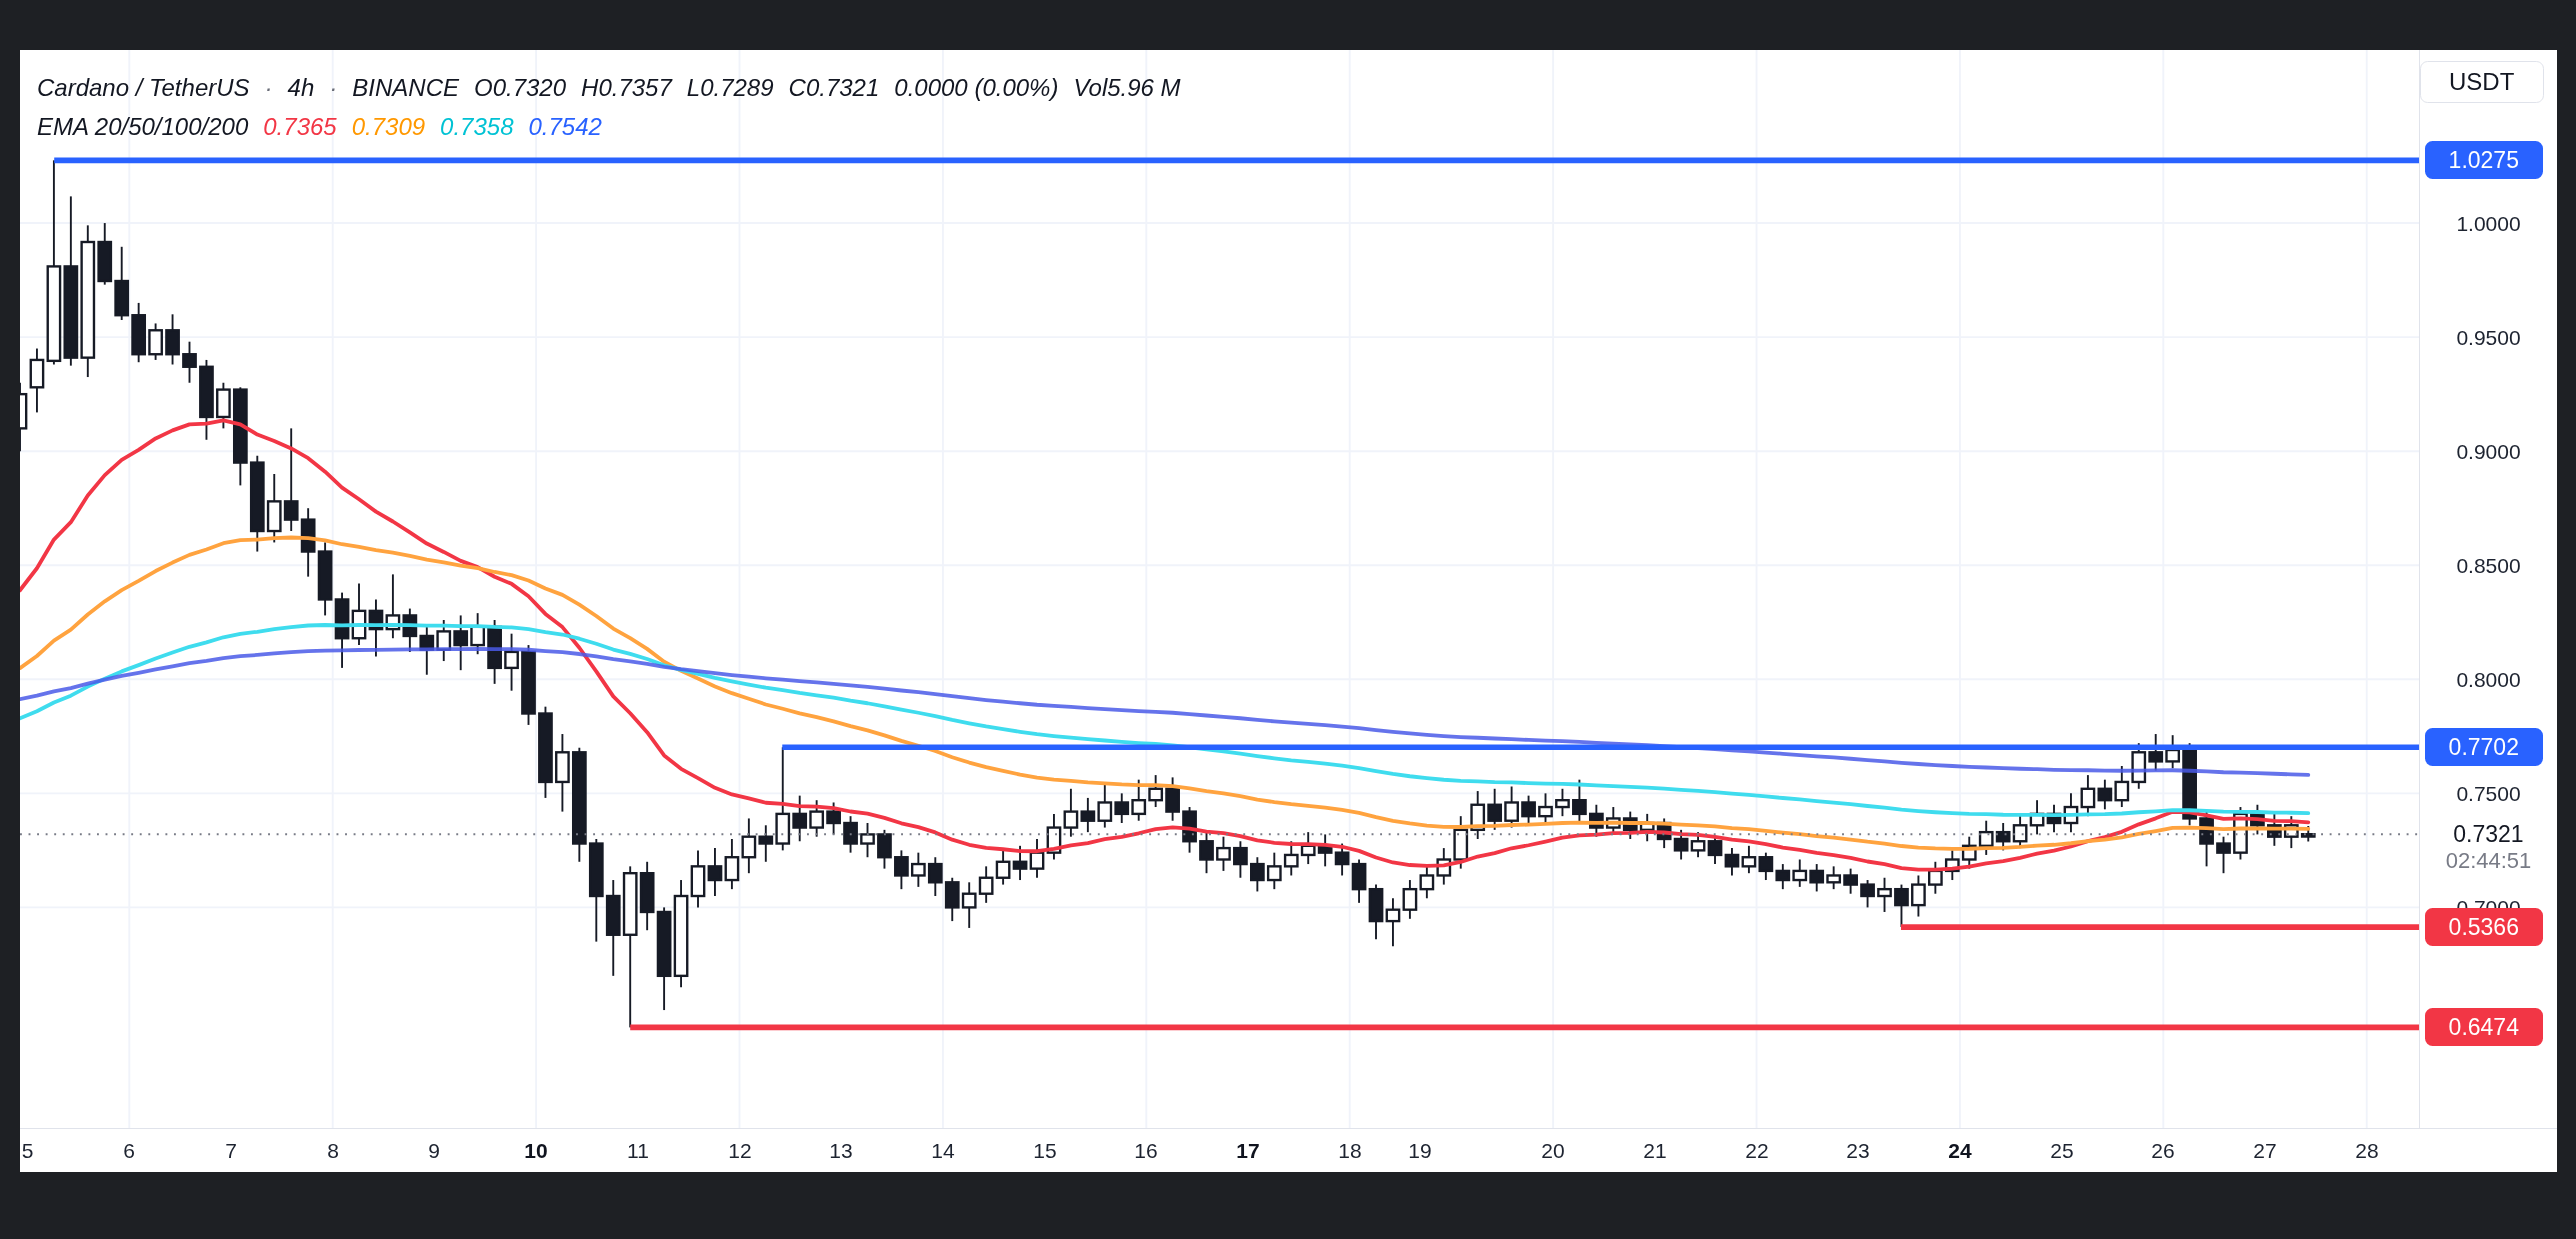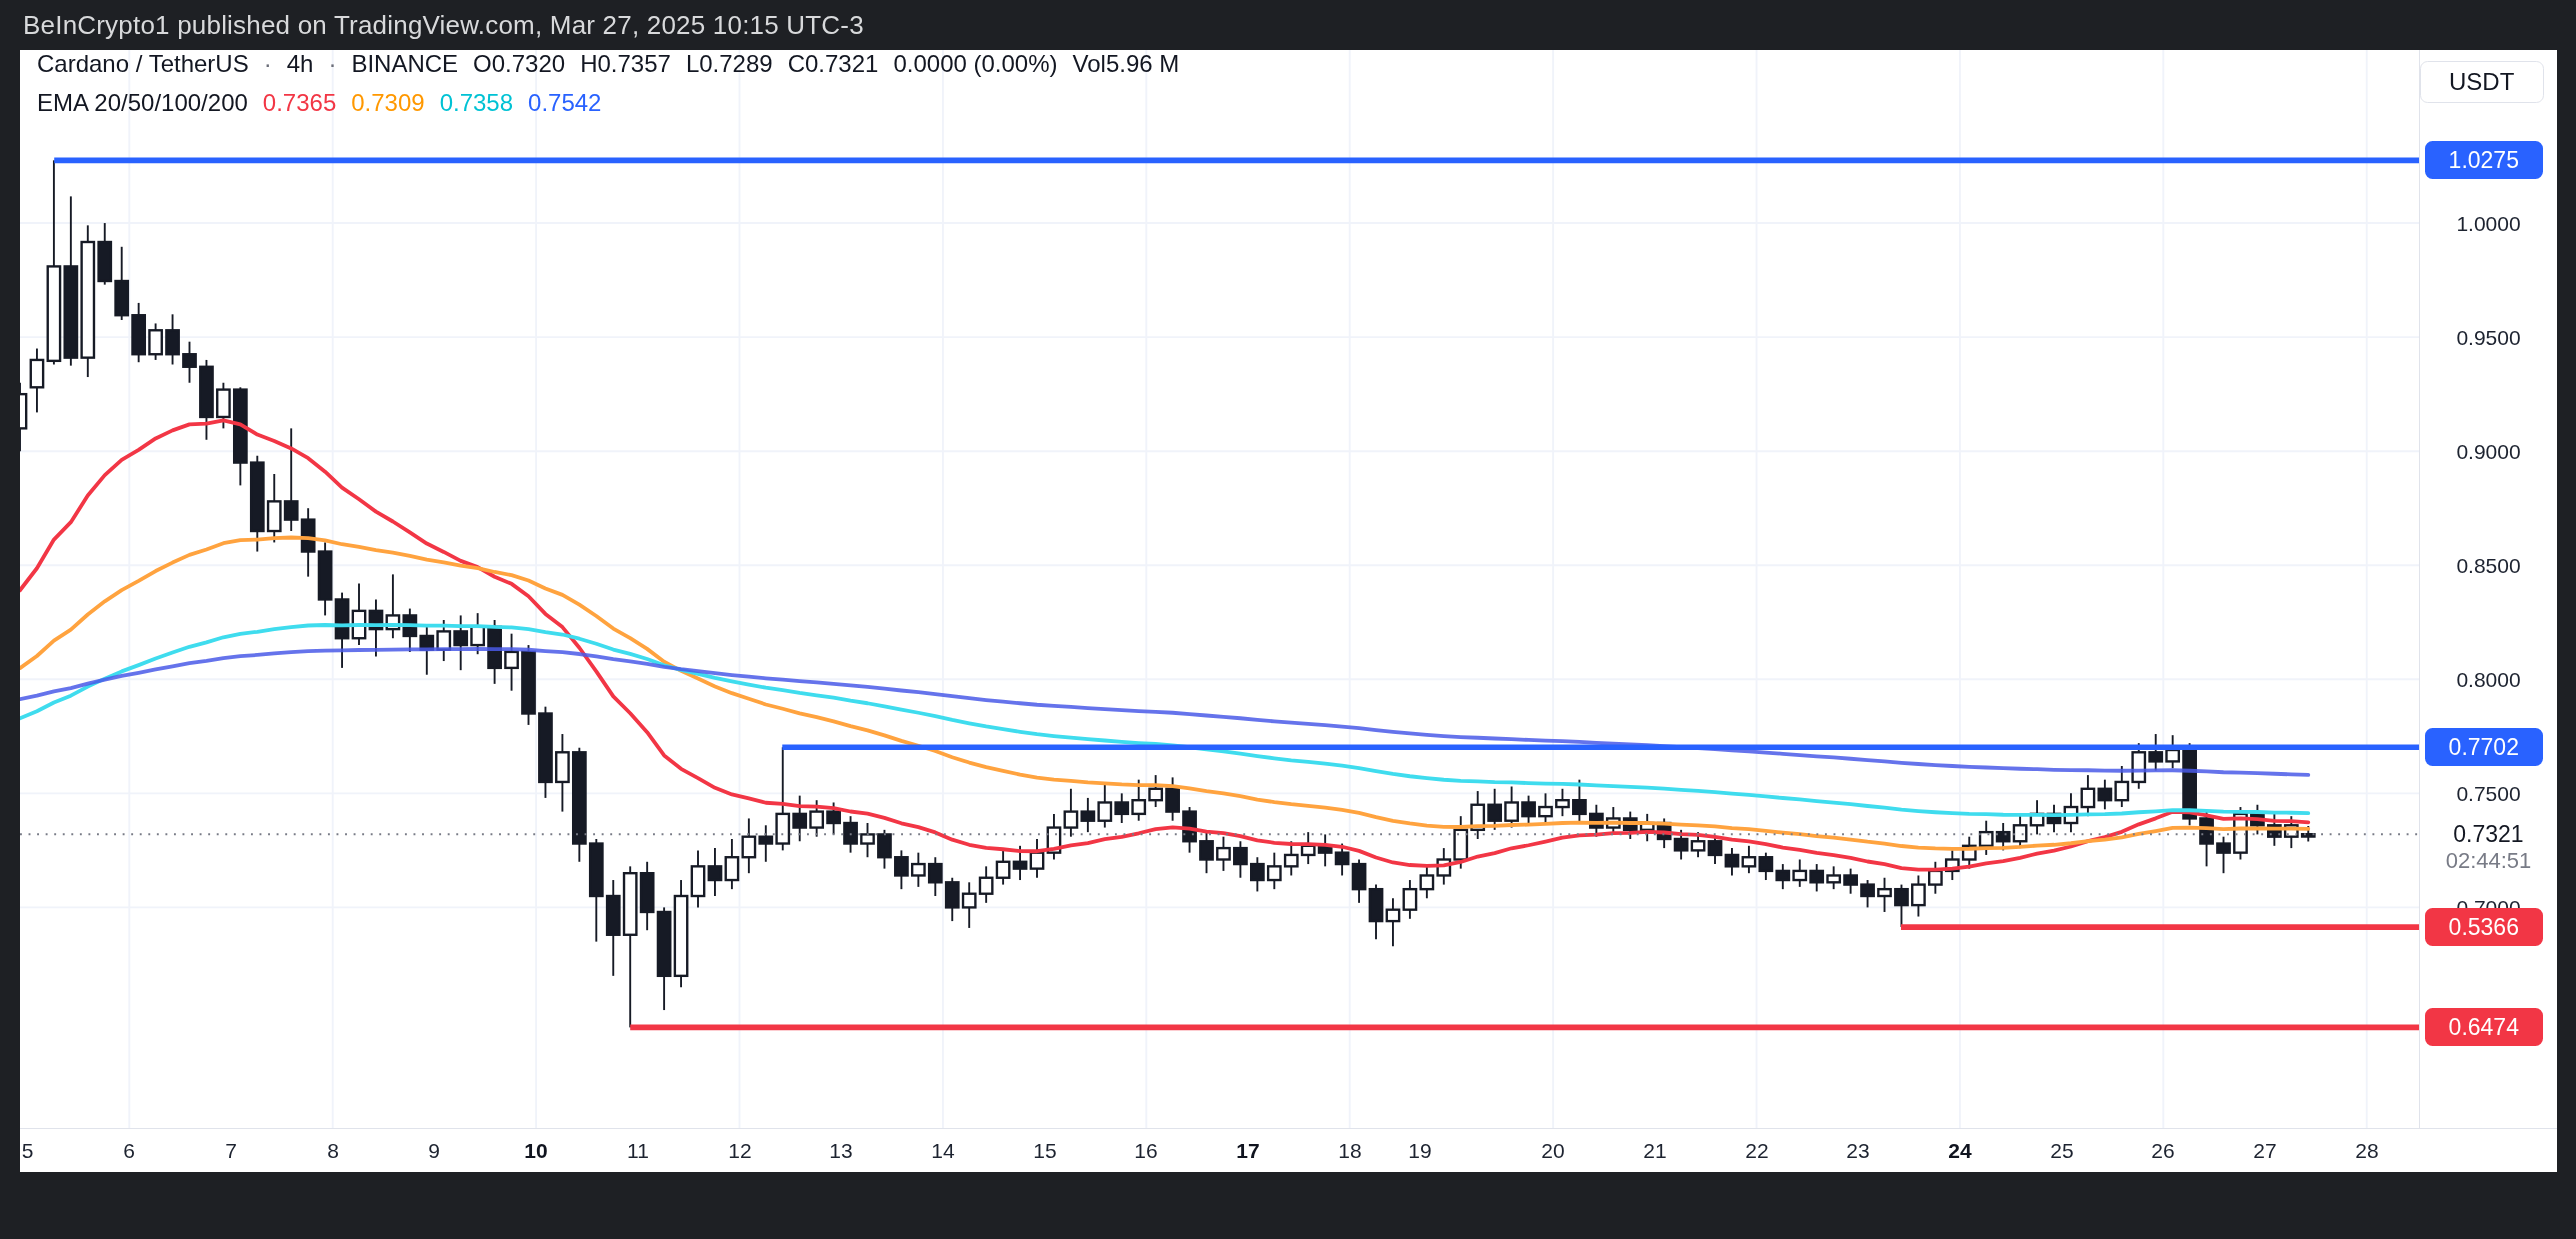--- a/index.html
+++ b/index.html
@@ -7,21 +7,21 @@
   .screen { position:relative; width:2576px; height:1240px; background:#1e2024; overflow:hidden; }
 
   .top-bar { position:absolute; left:0; top:0; width:2576px; height:50px; background:#1e2024; display:flex; align-items:center; }
   .top-bar span { color:#d8d9db; font-size:26px; margin-left:23px; letter-spacing:0.2px; }
 
   .widget { position:absolute; left:20px; top:50px; width:2537px; height:1122px; background:#ffffff; }
 
   .plot { position:absolute; left:0; top:0; width:2399px; height:1078px; overflow:hidden; }
   .plot svg { position:absolute; left:0; top:0; }
 
-  .legend { position:absolute; left:17px; top:0; pointer-events:none; }
+  .legend { position:absolute; left:17px; top:24px; pointer-events:none;font-style:italic; }
   .legend-row { display:flex; align-items:baseline; font-size:24px; color:#131722; white-space:nowrap; }
   .legend-row + .legend-row { margin-top:11.4px; }
   .legend-row .tok { margin-right:15px; }
   .legend-row .sep { margin-right:15px; color:#6a6d78; }
   .c-red { color:#f23645; } .c-orange { color:#ff9800; } .c-cyan { color:#00c2d4; } .c-blue { color:#2962ff; }
 
   .usdt-btn { position:absolute; right:13.3px; top:11.4px; width:124px; height:42px; background:#ffffff; border:1.9px solid #e0e3eb; border-radius:7.6px; font-size:24px; color:#131722; font-family:"Liberation Sans",sans-serif; display:flex; align-items:center; justify-content:center; cursor:pointer; }
 
   .price-axis { position:absolute; left:2399px; top:0; width:138px; height:1078px; background:#fff; border-left:1px solid #e0e3eb; }
   .y-tick { position:absolute; left:0; width:100%; text-align:center; font-size:21px; color:#1d2330; height:25px; line-height:25px; }
@@ -46,23 +46,20 @@
   .cdn   { fill:#161a25; stroke:#161a25; stroke-width:2.5; }
   .ema   { fill:none; stroke-width:4; stroke-linejoin:round; stroke-linecap:round; }
   .ray   { stroke-width:6; }
   .pline { stroke:#787b86; stroke-width:2; stroke-dasharray:2 7; }
 </style>
 </head>
 <body>
 
 <div class="screen">
 
-  <div class="top-bar">
-    <span>BeInCrypto1 published on TradingView.com, Mar 27, 2025 10:15 UTC-3</span>
-  </div>
 
   <div class="widget">
 
     <div class="plot">
       <svg id="plot-svg" width="2399" height="1078" viewBox="0 0 2524 1134">
           <line x1="0" x2="2524" y1="182" y2="182" class="grid"></line>
           <line x1="0" x2="2524" y1="302.0000000000001" y2="302.0000000000001" class="grid"></line>
           <line x1="0" x2="2524" y1="421.99999999999994" y2="421.99999999999994" class="grid"></line>
           <line x1="0" x2="2524" y1="542" y2="542" class="grid"></line>
           <line x1="0" x2="2524" y1="661.9999999999999" y2="661.9999999999999" class="grid"></line>

